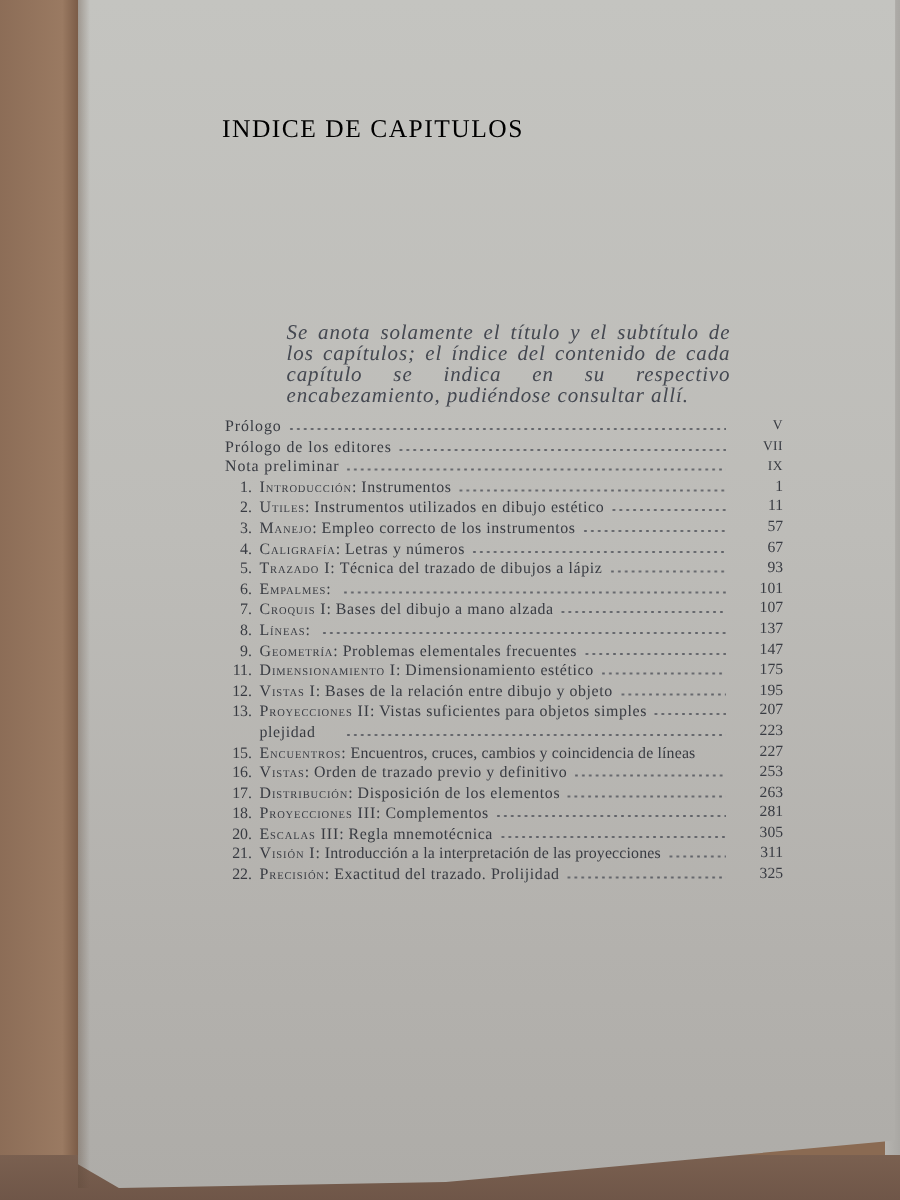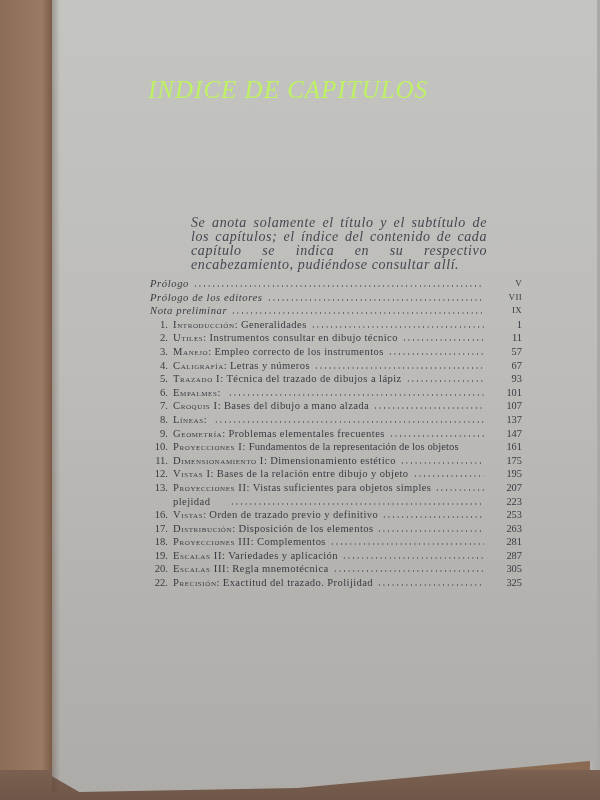--- a/index.html
+++ b/index.html
@@ -24,38 +24,38 @@
   .page-edge {
     position: absolute; left: 590px; top: 0; width: 10px; height: 770px;
     background: linear-gradient(90deg, #b6b4b0, #a9a7a3);
   }
   .page-shadow {
     position: absolute; left: 52px; top: 0; width: 8px; height: 792px;
     background: linear-gradient(90deg, rgba(90,70,55,0.35), rgba(90,70,55,0));
   }
   .title {
     position: absolute; left: 148px; top: 76px;
-    font-size: 25px; color: #bef264; letter-spacing: 1px;
-    font-family: "Liberation Serif", serif; white-space: nowrap; font-style: italic;
+    font-size: 17px; color: #000000; letter-spacing: 1px;
+    font-family: "Liberation Serif", serif; white-space: nowrap;
   }
   .note {
     position: absolute; left: 191px; top: 216px; width: 296px;
     font-style: italic; font-size: 14px; line-height: 14px;
     color: #444851; text-align: justify; letter-spacing: 0.6px;
   }
   .toc {
     position: absolute; left: 150px; top: 277px; width: 338px;
     font-size: 10.6px; color: #383b42;
   }
   .row {
     position: relative; height: 13.6px; line-height: 13.6px;
     display: flex; align-items: baseline; white-space: nowrap;
   }
   .num { width: 18px; text-align: right; margin-right: 5px; flex: none; }
-  .front .label { font-style: italic; letter-spacing: 0.6px; }
+  .front .label { letter-spacing: 0.6px; }
   .name {
     font-variant: small-caps; letter-spacing: 0.6px;
   }
   .sub { letter-spacing: 0.4px; }
   .leader {
     flex: 1; margin: 0 4px; overflow: hidden; height: 10px; position: relative; top: 1px;
     background-image: radial-gradient(circle, #4a4d55 0.7px, transparent 0.9px);
     background-size: 4.6px 4px; background-position: 0 6px; background-repeat: repeat-x;
     opacity: 0.8;
   }
@@ -95,28 +95,28 @@
   </div>
   <div class="row front">
     <span class="label">Nota preliminar</span>
     <span class="leader"></span>
     <span class="page-num roman">IX</span>
   </div>
 
   <div class="row">
     <span class="num">1.</span>
     <span class="name">Introducción:</span>&nbsp;
-    <span class="sub">Generalidades</span>
+    <span class="sub">Instrumentos</span>
     <span class="leader"></span>
     <span class="page-num">1</span>
   </div>
   <div class="row">
     <span class="num">2.</span>
     <span class="name">Utiles:</span>&nbsp;
-    <span class="sub">Instrumentos consultar en dibujo técnico</span>
+    <span class="sub">Instrumentos utilizados en dibujo estético</span>
     <span class="leader"></span>
     <span class="page-num">11</span>
   </div>
   <div class="row">
     <span class="num">3.</span>
     <span class="name">Manejo:</span>&nbsp;
     <span class="sub">Empleo correcto de los instrumentos</span>
     <span class="leader"></span>
     <span class="page-num">57</span>
   </div>
@@ -154,27 +154,20 @@
     <span class="page-num">137</span>
   </div>
   <div class="row">
     <span class="num">9.</span>
     <span class="name">Geometría:</span>&nbsp;
     <span class="sub">Problemas elementales frecuentes</span>
     <span class="leader"></span>
     <span class="page-num">147</span>
   </div>
   <div class="row">
-    <span class="num">10.</span>
-    <span class="name">Proyecciones I:</span>&nbsp;
-    <span class="sub" style="letter-spacing:0.1px;">Fundamentos de la representación de los objetos</span>
-    <span class="leader none"></span>
-    <span class="page-num">161</span>
-  </div>
-  <div class="row">
     <span class="num">11.</span>
     <span class="name">Dimensionamiento I:</span>&nbsp;
     <span class="sub">Dimensionamiento estético</span>
     <span class="leader"></span>
     <span class="page-num">175</span>
   </div>
   <div class="row">
     <span class="num">12.</span>
     <span class="name">Vistas I:</span>&nbsp;
     <span class="sub">Bases de la relación entre dibujo y objeto</span>
@@ -187,20 +180,27 @@
     <span class="sub">Vistas suficientes para objetos simples</span>
     <span class="leader"></span>
     <span class="page-num">207</span>
   </div>
   <div class="row cont">
     <span class="sub">plejidad</span>
     <span class="leader"></span>
     <span class="page-num">223</span>
   </div>
   <div class="row">
+    <span class="num">15.</span>
+    <span class="name">Encuentros:</span>&nbsp;
+    <span class="sub" style="letter-spacing:0.1px;">Encuentros, cruces, cambios y coincidencia de líneas</span>
+    <span class="leader none"></span>
+    <span class="page-num">227</span>
+  </div>
+  <div class="row">
     <span class="num">16.</span>
     <span class="name">Vistas:</span>&nbsp;
     <span class="sub">Orden de trazado previo y definitivo</span>
     <span class="leader"></span>
     <span class="page-num">253</span>
   </div>
   <div class="row">
     <span class="num">17.</span>
     <span class="name">Distribución:</span>&nbsp;
     <span class="sub">Disposición de los elementos</span>
@@ -208,33 +208,33 @@
     <span class="page-num">263</span>
   </div>
   <div class="row">
     <span class="num">18.</span>
     <span class="name">Proyecciones III:</span>&nbsp;
     <span class="sub">Complementos</span>
     <span class="leader"></span>
     <span class="page-num">281</span>
   </div>
   <div class="row">
-    <span class="num">19.</span>
-    <span class="name">Escalas II:</span>&nbsp;
-    <span class="sub">Variedades y aplicación</span>
-    <span class="leader"></span>
-    <span class="page-num">287</span>
-  </div>
-  <div class="row">
     <span class="num">20.</span>
     <span class="name">Escalas III:</span>&nbsp;
     <span class="sub">Regla mnemotécnica</span>
     <span class="leader"></span>
     <span class="page-num">305</span>
   </div>
   <div class="row">
+    <span class="num">21.</span>
+    <span class="name">Visión I:</span>&nbsp;
+    <span class="sub" style="letter-spacing:0.1px;">Introducción a la interpretación de las proyecciones</span>
+    <span class="leader"></span>
+    <span class="page-num">311</span>
+  </div>
+  <div class="row">
     <span class="num">22.</span>
     <span class="name">Precisión:</span>&nbsp;
     <span class="sub">Exactitud del trazado. Prolijidad</span>
     <span class="leader"></span>
     <span class="page-num">325</span>
   </div>
 </div>
 
 </body></html>

